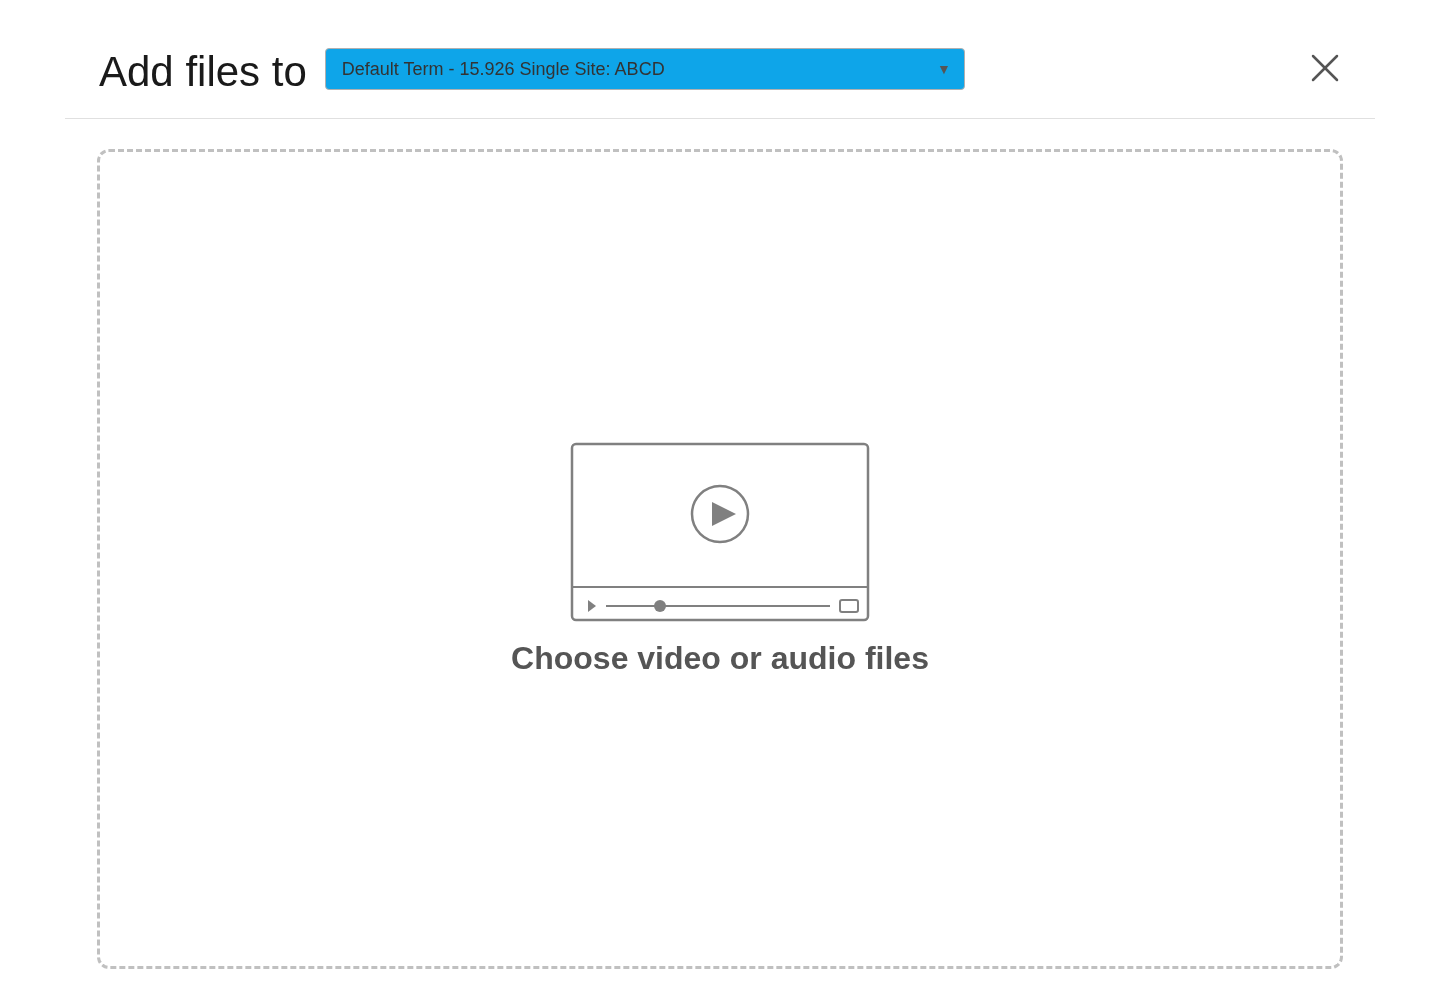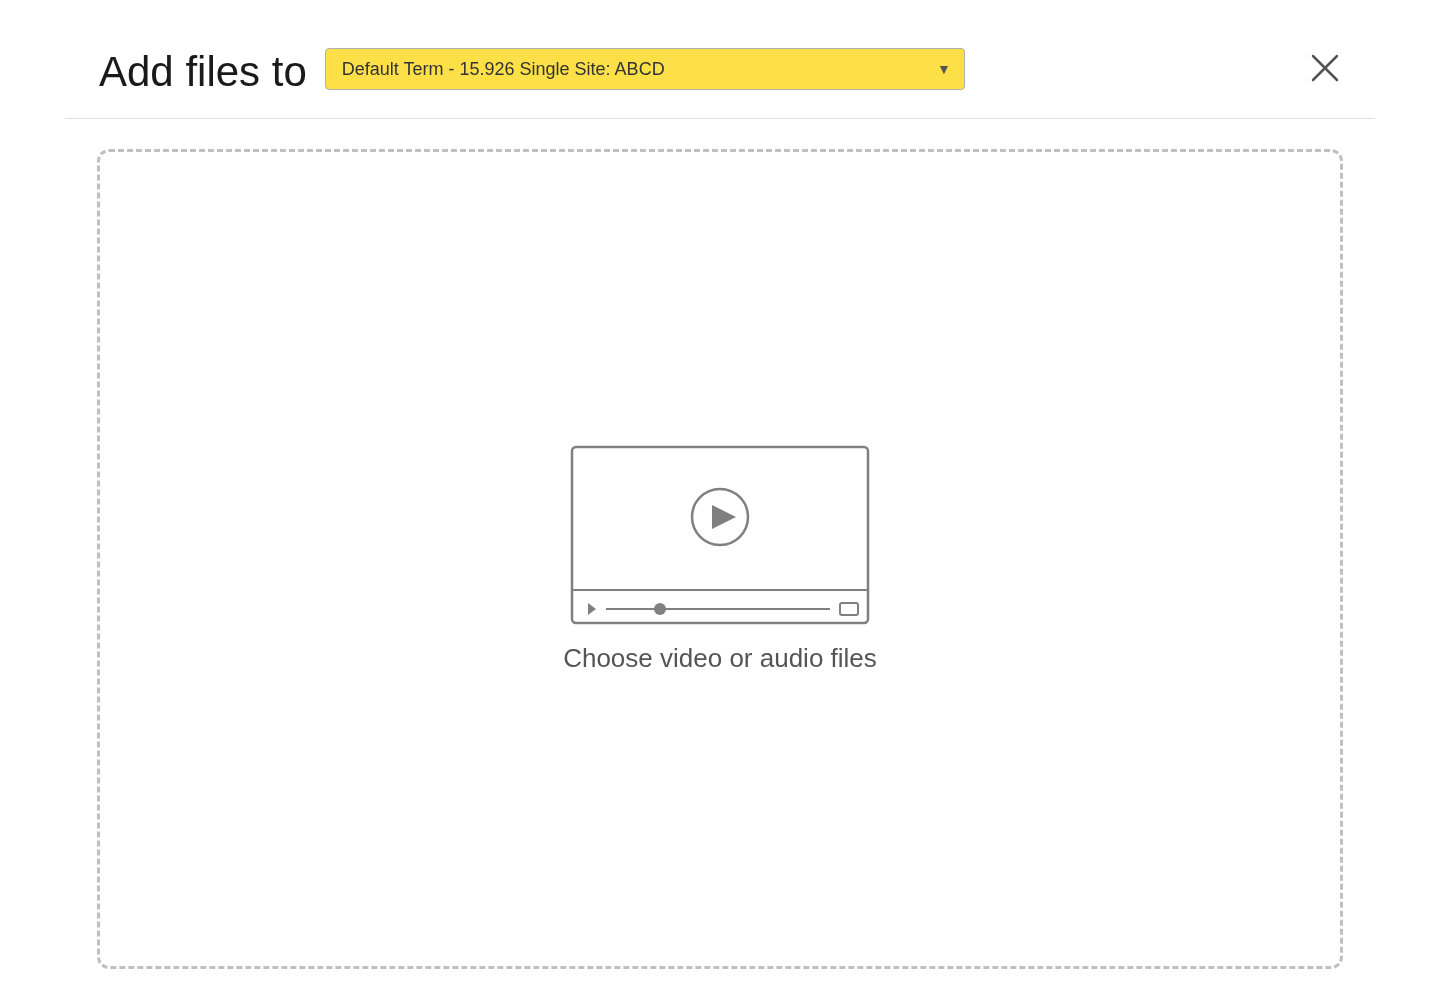--- a/index.html
+++ b/index.html
@@ -44,21 +44,21 @@
       max-width: 640px;
     }
 
     .dropdown-select {
       width: 100%;
       padding: 10px 16px;
       font-size: 18px;
       color: #333333;
       border: 1px solid #b0b0b0;
       border-radius: 4px;
-      background: #fde047;
+      background: #0ea5e9;
       appearance: none;
       -webkit-appearance: none;
       cursor: pointer;
       background-image: none;
     }
 
     .dropdown-wrapper {
       position: relative;
       display: inline-block;
       width: 100%;
@@ -117,23 +117,23 @@
       align-items: center;
       gap: 18px;
     }
 
     .video-player-icon {
       width: 300px;
       height: 180px;
     }
 
     .drop-zone-label {
-      font-size: 26px;
+      font-size: 32px;
       color: #555555;
-      font-weight: 400;
+      font-weight: 700;
     }
   </style>
 </head>
 <body>
 
 <div class="dialog-container">
   <div class="dialog-header">
     <span class="header-title">Add files to</span>
 
     <div class="dropdown-container">

